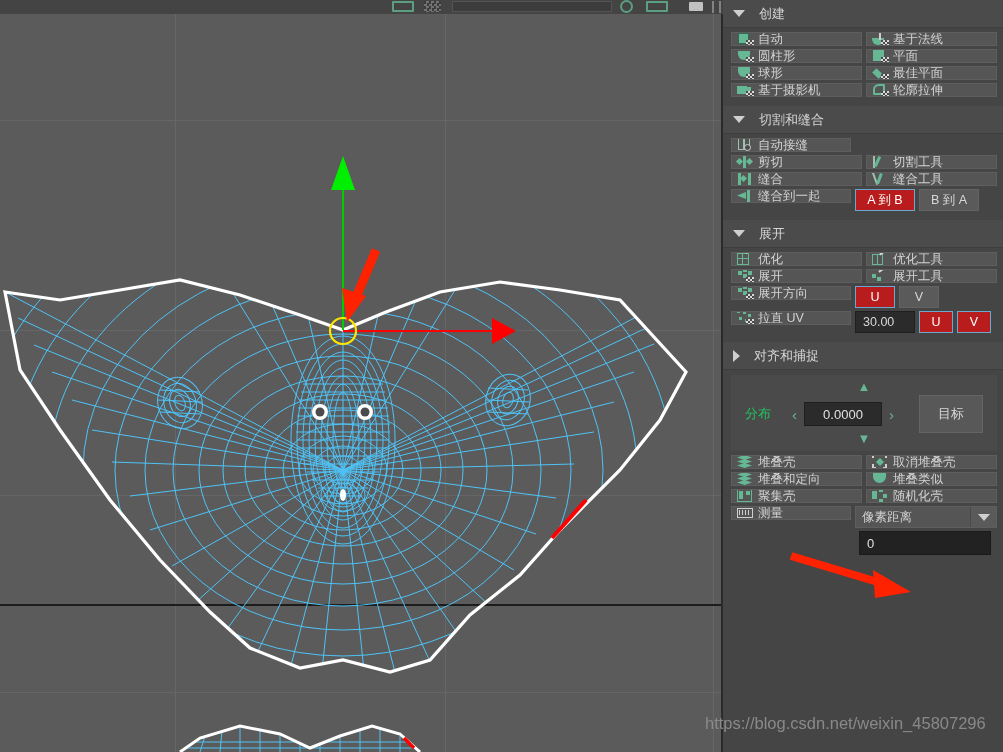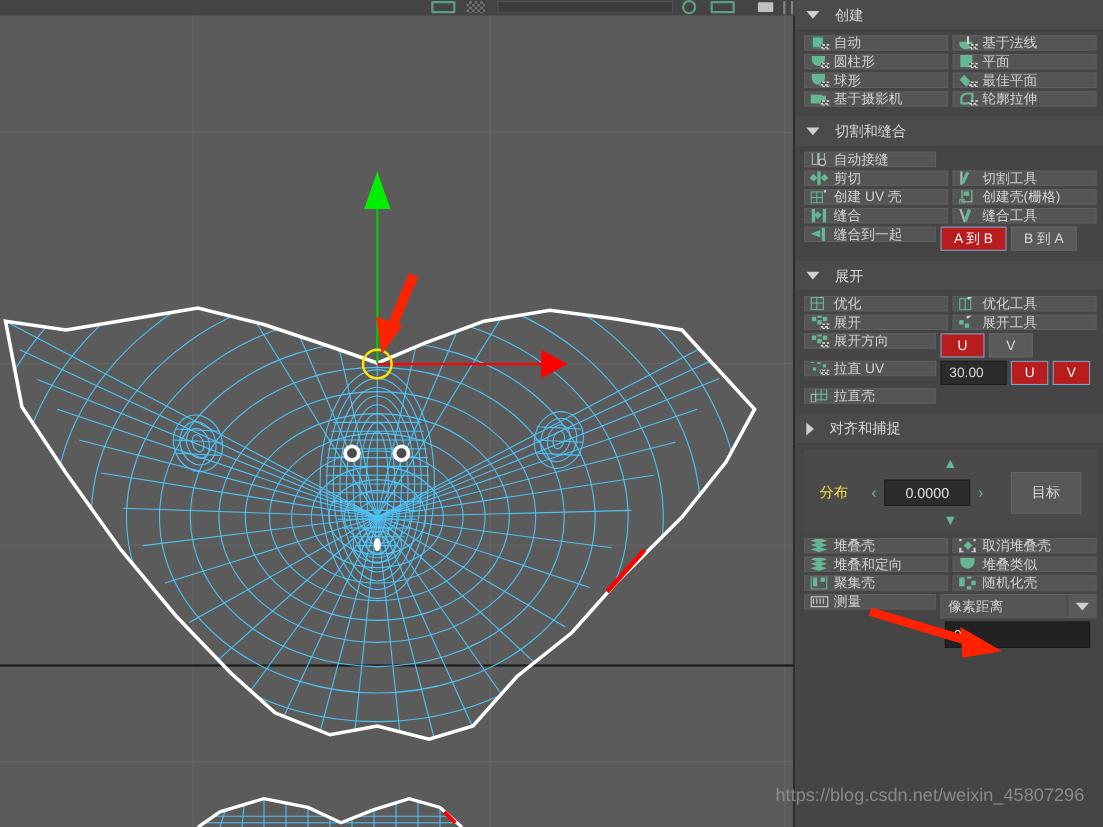--- a/index.html
+++ b/index.html
@@ -87,21 +87,21 @@
   .toggle.on { background:#b91c1c; border-color:#6aa8cf; color:#fff; }
   .toggle.ab { flex:0 0 60px; }
   .numfield {
     height:22px; background:#2b2b2b; border:1px solid #1f1f1f; color:#d8d8d8;
     display:flex; align-items:center; padding-left:7px; font-size:12.5px;
   }
 
   
   .dist-block { background:#4a4a4a; margin:5px 6px 4px 8px; padding:6px 0 4px 0; }
   .spin-row { display:flex; align-items:center; justify-content:center; }
-  .dist-label { color:#fde047; font-size:13px; margin-right:14px; }
+  .dist-label { color:#22c55e; font-size:13px; margin-right:14px; }
   .arrow-btn { color:#66b894; font-size:15px; padding:0 7px; line-height:1; user-select:none; }
   .chev { color:#66b894; font-size:13px; text-align:center; line-height:12px; height:14px; }
   .dist-field {
     width:78px; height:24px; background:#2b2b2b; border:1px solid #1f1f1f;
     color:#e2e2e2; font-size:13px; display:flex; align-items:center; justify-content:center;
   }
   .target-btn {
     width:64px; height:38px; margin-left:18px; background:#585858; border:1px solid #646464;
     display:flex; align-items:center; justify-content:center; color:#d8d8d8; font-size:13px;
   }
@@ -428,40 +428,20 @@
           <span class="ico">
             <span class="gq" style="left:1px;top:1px;width:2px;height:13px;background:#9fbfae;"></span>
             <span class="gq g" style="left:4px;top:2px;width:2.5px;height:11px;transform:rotate(25deg);"></span>
           </span>
           <span class="lbl">切割工具</span>
         </div>
       </div>
       <div class="row">
         <div class="btn">
           <span class="ico">
-            <span class="gq" style="left:0;top:3px;width:11px;height:11px;border:1.6px solid #66b894;"></span>
-            <span class="gq" style="left:5px;top:3px;width:1.4px;height:11px;background:#66b894;"></span>
-            <span class="gq" style="left:0;top:8px;width:11px;height:1.4px;background:#66b894;"></span>
-            <span class="gq" style="left:10px;top:0;width:6px;height:1.8px;background:#d7d7d7;"></span>
-            <span class="gq" style="left:12px;top:-2px;width:1.8px;height:6px;background:#d7d7d7;"></span>
-          </span>
-          <span class="lbl">创建 UV 壳</span>
-        </div>
-        <div class="btn">
-          <span class="ico">
-            <span class="gq" style="left:2px;top:1px;width:10px;height:12px;border:1.6px solid #9fbfae;"></span>
-            <span class="gq g" style="left:4px;top:3px;width:5px;height:4px;"></span>
-            <span class="gq" style="left:0;top:10px;width:5px;height:5px;border:1.4px solid #66b894;"></span>
-          </span>
-          <span class="lbl">创建壳(栅格)</span>
-        </div>
-      </div>
-      <div class="row">
-        <div class="btn">
-          <span class="ico">
             <span class="gq g" style="left:1px;top:0;width:2.5px;height:15px;"></span>
             <span class="gq g" style="left:11px;top:0;width:2.5px;height:15px;"></span>
             <span class="gq g" style="left:4px;top:5px;width:5px;height:5px;transform:rotate(45deg);"></span>
           </span>
           <span class="lbl">缝合</span>
         </div>
         <div class="btn">
           <span class="ico">
             <span class="gq" style="left:2px;top:1px;width:2px;height:13px;background:#9fbfae;transform:rotate(-20deg);"></span>
             <span class="gq g" style="left:6px;top:2px;width:2.5px;height:11px;transform:rotate(20deg);"></span>
@@ -549,32 +529,20 @@
             <span class="gq g" style="left:11px;top:4px;width:3px;height:3px;"></span>
             <span class="gq g" style="left:2px;top:7px;width:3px;height:3px;"></span>
             <span class="gq g" style="left:8px;top:9px;width:3px;height:3px;"></span>
             <span class="chk"></span>
           </span>
           <span class="lbl">拉直 UV</span>
         </div>
         <div class="numfield" style="flex:0 0 60px;">30.00</div>
         <div class="toggle on" style="flex:0 0 34px;">U</div>
         <div class="toggle on" style="flex:0 0 34px;">V</div>
-      </div>
-      <div class="row">
-        <div class="btn half">
-          <span class="ico">
-            <span class="gq" style="left:4px;top:1px;width:11px;height:11px;border:1.6px solid #66b894;"></span>
-            <span class="gq" style="left:9px;top:1px;width:1.4px;height:11px;background:#66b894;"></span>
-            <span class="gq" style="left:4px;top:6px;width:11px;height:1.4px;background:#66b894;"></span>
-            <span class="gq" style="left:0;top:6px;width:5px;height:8px;border:1.4px solid #9fbfae;"></span>
-          </span>
-          <span class="lbl">拉直壳</span>
-        </div>
-        <div style="flex:1 1 0;"></div>
       </div>
     </div>
 
     <div class="section-header">
       <div class="tri right"></div>
       <span>对齐和捕捉</span>
     </div>
 
 
     <div class="dist-block">

